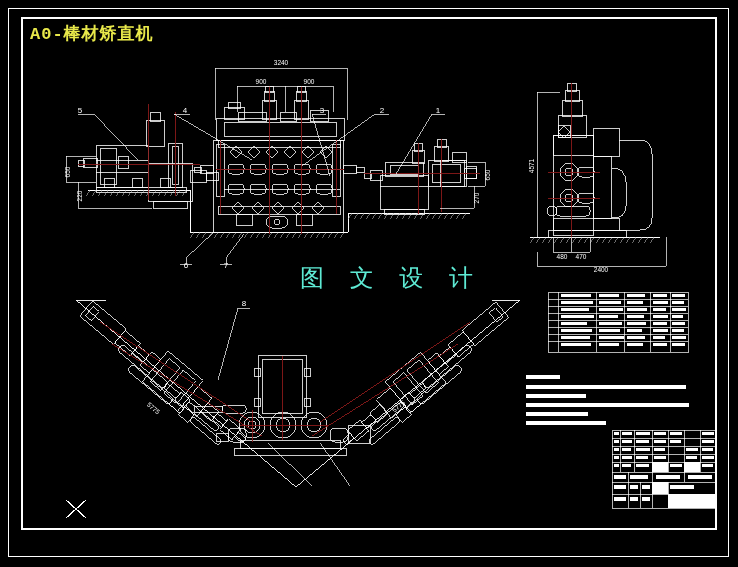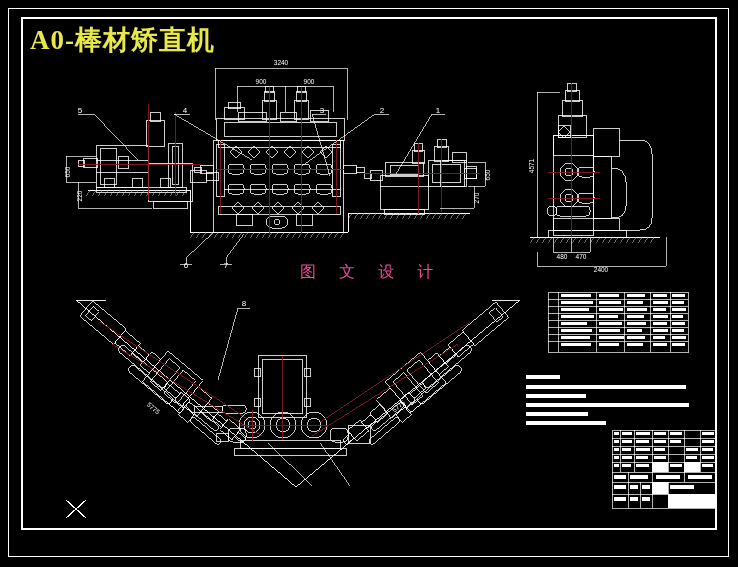--- a/index.html
+++ b/index.html
@@ -2,24 +2,24 @@
 <html><head>
 <meta charset="utf-8">
 <title>CAD Drawing</title>
 <style>
   html,body{margin:0;padding:0;background:#000;}
   body{width:738px;height:567px;overflow:hidden;
        font-family:"Liberation Sans","DejaVu Sans",sans-serif;}
   #stage{position:relative;width:738px;height:567px;background:#000;}
   svg{display:block;position:absolute;top:0;left:0;}
   .ttl{position:absolute;left:30px;top:22px;color:#e8e84a;
-       font-size:27px;font-weight:bold;letter-spacing:1px;
-       font-family:Liberation Serif, serif;white-space:nowrap;}
-  .watermark{position:absolute;left:300px;top:262px;color:#ec4899;
-       font-size:16px;letter-spacing:9px;
+       font-size:17px;font-weight:bold;letter-spacing:1px;
+       font-family:Liberation Mono, monospace;white-space:nowrap;}
+  .watermark{position:absolute;left:300px;top:262px;color:#5eead4;
+       font-size:24px;letter-spacing:9px;
        font-family:"DejaVu Sans",sans-serif;white-space:nowrap;}
   .lbl{fill:#ffffff;font-size:8px;font-family:"Liberation Sans",sans-serif;}
   .dim{fill:#ffffff;font-size:6.5px;font-family:"Liberation Sans",sans-serif;}
 </style>
 </head>
 <body>
 
 <div id="stage">
 
   <svg width="738" height="567" viewBox="0 0 738 567" shape-rendering="crispEdges">

